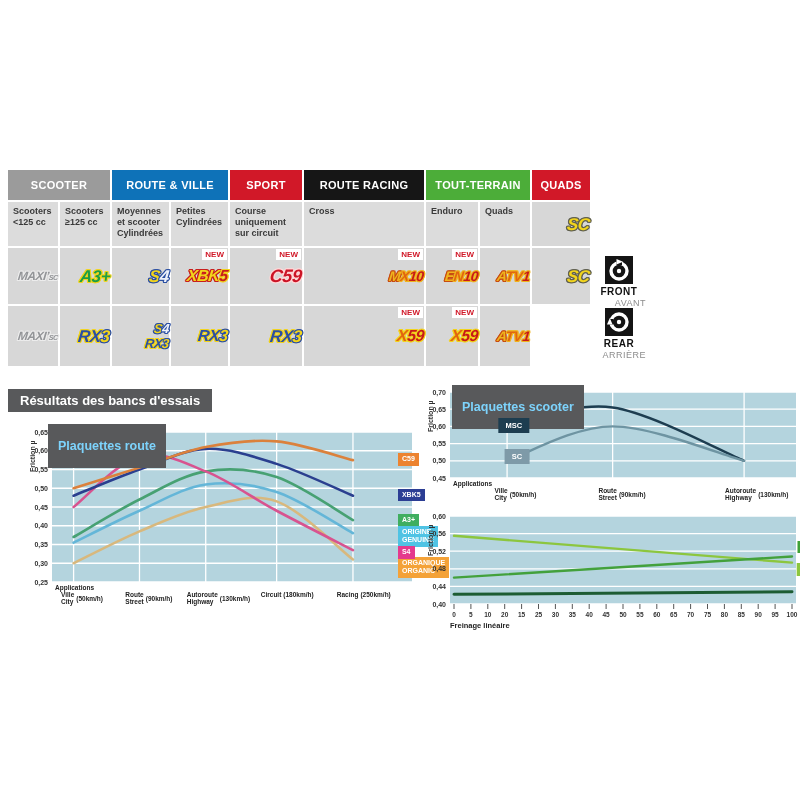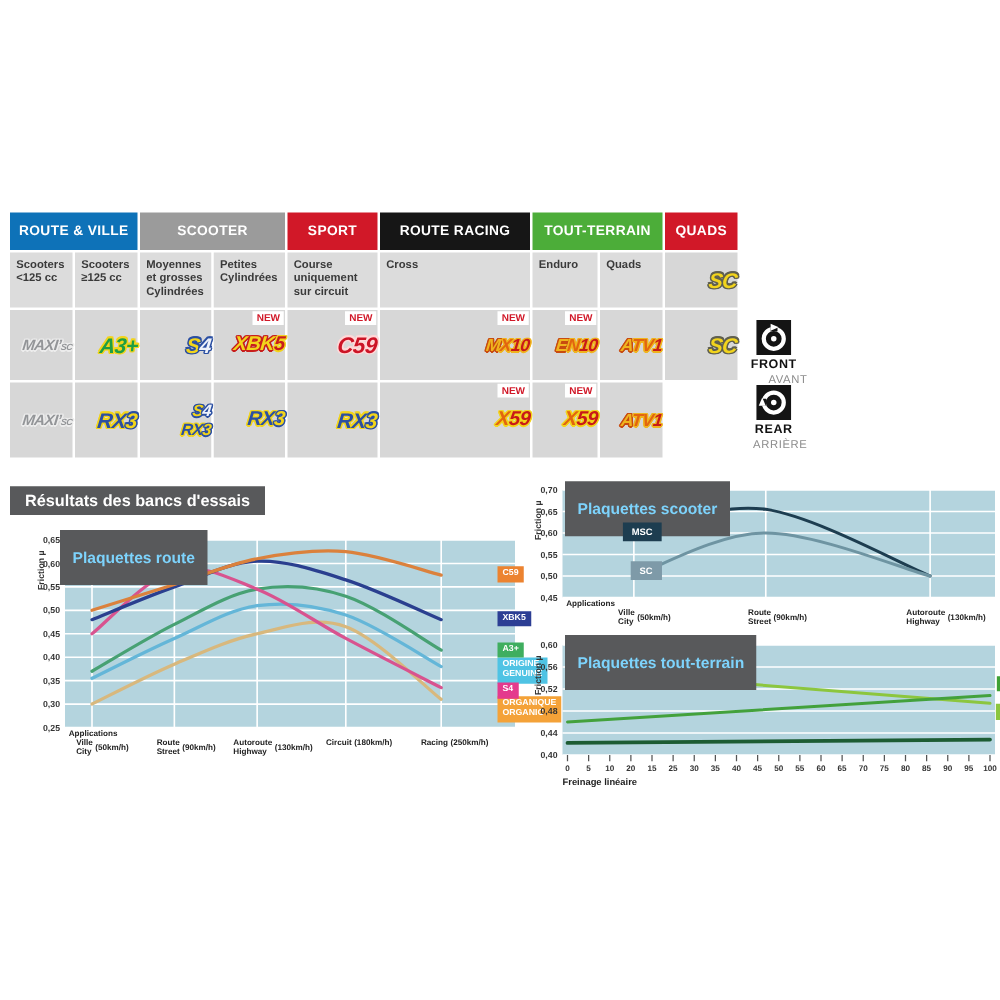--- a/index.html
+++ b/index.html
@@ -42,37 +42,37 @@
   .xcat .stack{display:flex;flex-direction:column;line-height:1.1;}
   .applab{position:absolute;font-size:6.5px;font-weight:bold;color:#222;}
   .xaxlab{position:absolute;font-size:7.5px;font-weight:bold;color:#222;}
 </style>
 </head>
 <body>
 
 <div class="page">
 
   <div class="tgrid" id="tgrid" style="grid-template-columns: 50px 50px 57px 57px 72px 120px 52px 50px 58px; grid-template-rows: 30px 44px 56px 60px;">
+      <div class="cell group" style="background: rgb(155, 155, 155); grid-column: span 2;">SCOOTER</div>
       <div class="cell group" style="background: rgb(14, 114, 184); grid-column: span 2;">ROUTE &amp; VILLE</div>
-      <div class="cell group" style="background: rgb(155, 155, 155); grid-column: span 2;">SCOOTER</div>
       <div class="cell group" style="background: rgb(209, 24, 40); grid-column: span 1;">SPORT</div>
       <div class="cell group" style="background: rgb(22, 22, 22); grid-column: span 1;">ROUTE RACING</div>
       <div class="cell group" style="background: rgb(76, 173, 57); grid-column: span 2;">TOUT-TERRAIN</div>
       <div class="cell group" style="background: rgb(209, 24, 40); grid-column: span 1;">QUADS</div>
       <div class="cell subhead">
         <div>Scooters</div>
         <div>&lt;125 cc</div>
       </div>
       <div class="cell subhead">
         <div>Scooters</div>
         <div>≥125 cc</div>
       </div>
       <div class="cell subhead">
         <div>Moyennes</div>
-        <div>et grosses</div>
+        <div>et scooter</div>
         <div>Cylindrées</div>
       </div>
       <div class="cell subhead">
         <div>Petites</div>
         <div>Cylindrées</div>
       </div>
       <div class="cell subhead">
         <div>Course</div>
         <div>uniquement</div>
         <div>sur circuit</div>
@@ -353,21 +353,21 @@
           <line x1="300.4" x2="300.4" y1="98" y2="103" stroke="#555" stroke-width="1"></line>
           <text x="300.4" y="111" text-anchor="middle" font-size="6.5" font-weight="bold" fill="#333" font-family="&quot;Liberation Sans&quot;,sans-serif">80</text>
           <line x1="317.3" x2="317.3" y1="98" y2="103" stroke="#555" stroke-width="1"></line>
           <text x="317.3" y="111" text-anchor="middle" font-size="6.5" font-weight="bold" fill="#333" font-family="&quot;Liberation Sans&quot;,sans-serif">85</text>
           <line x1="334.2" x2="334.2" y1="98" y2="103" stroke="#555" stroke-width="1"></line>
           <text x="334.2" y="111" text-anchor="middle" font-size="6.5" font-weight="bold" fill="#333" font-family="&quot;Liberation Sans&quot;,sans-serif">90</text>
           <line x1="351.1" x2="351.1" y1="98" y2="103" stroke="#555" stroke-width="1"></line>
           <text x="351.1" y="111" text-anchor="middle" font-size="6.5" font-weight="bold" fill="#333" font-family="&quot;Liberation Sans&quot;,sans-serif">95</text>
           <line x1="368" x2="368" y1="98" y2="103" stroke="#555" stroke-width="1"></line>
           <text x="368" y="111" text-anchor="middle" font-size="6.5" font-weight="bold" fill="#333" font-family="&quot;Liberation Sans&quot;,sans-serif">100</text>
-        </svg><div class="xaxlab" style="left: 26px; top: 115px;">Freinage linéaire</div><div class="ctitle" style="left: 28px; top: 2px;">Plaquettes tout-terrain</div><div class="slabel" style="background: rgb(140, 198, 62); top: 57.12px; left: 367px; transform: translateX(-100%);">
+        </svg><div class="xaxlab" style="left: 26px; top: 115px;">Freinage linéaire</div><div class="slabel" style="background: rgb(140, 198, 62); top: 57.12px; left: 367px; transform: translateX(-100%);">
           <div>MX10</div>
         </div><div class="slabel" style="background: rgb(63, 161, 53); top: 34.68px; left: 367px; transform: translateX(-100%);">
           <div>EN10</div>
         </div><div class="slabel" style="background: rgb(29, 103, 51); top: 85.72px; left: 367px; transform: translateX(-100%);">
           <div>X59</div>
         </div></div>
     </div>
 
 </div>
 

